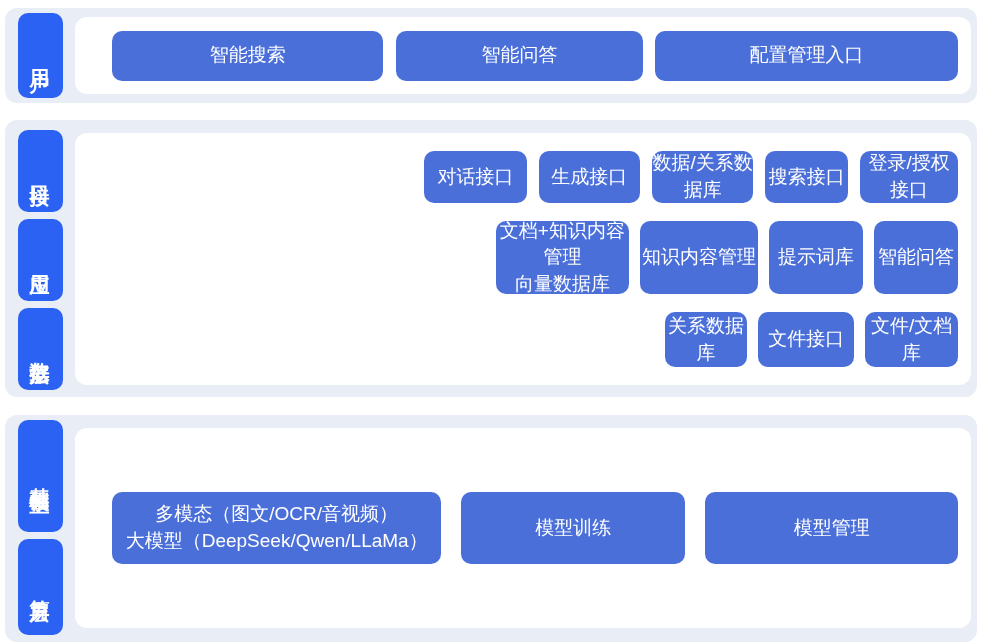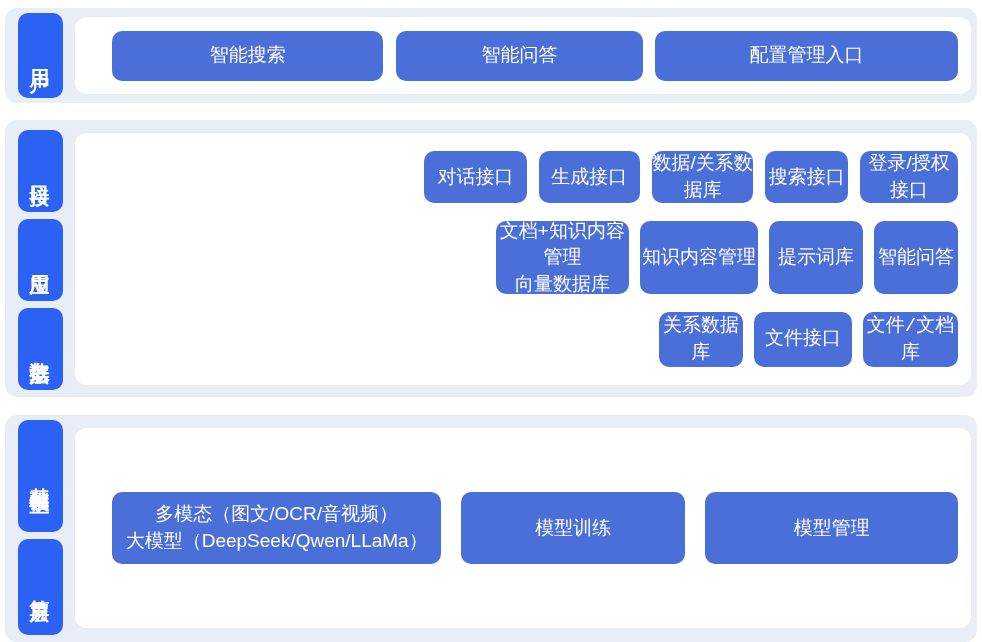--- a/index.html
+++ b/index.html
@@ -27,21 +27,21 @@
   .panel{flex:1;background:var(--panel-bg);border-radius:12px;margin-right:6px;
          display:flex;flex-direction:column;justify-content:space-evenly;}
   .band-1 .panel{margin-top:9px;margin-bottom:9px;}
   .band-2 .panel{margin-top:13px;margin-bottom:12px;align-items:flex-end;}
   .band-3 .panel{margin-top:13px;margin-bottom:14px;}
   .row{display:flex;padding:0 13px 0 37px;}
   .node{background:var(--button-blue);border-radius:10px;color:var(--node-text);
         display:flex;align-items:center;justify-content:center;text-align:center;
         font-size:19px;line-height:1.4;white-space:pre-line;flex-basis:0;}
   .h50{height:50px;} .h52{height:52px;} .h73{height:73px;}
-  .h55{height:55px;font-family:Liberation Mono, monospace;} .h72{height:72px;} .h84{height:84px;}
+  .h55{height:55px;} .h72{height:72px;} .h84{height:84px;}
 </style>
 </head>
 <body>
 
 <div class="canvas">
 
   <div class="band band-1">
     <div class="rail">
       <div class="pill">用户</div>
     </div>

